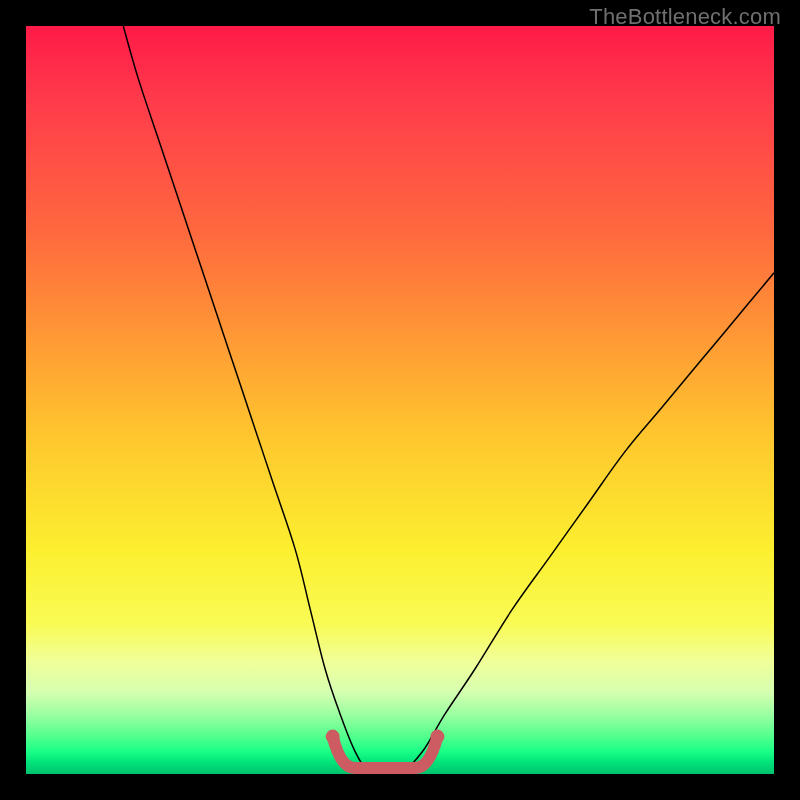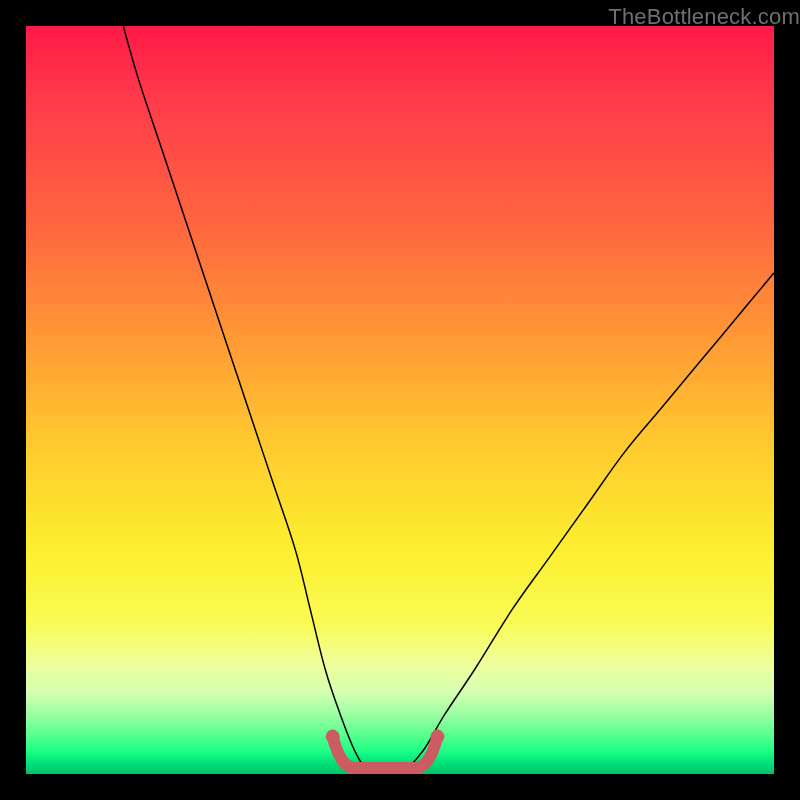--- a/index.html
+++ b/index.html
@@ -40,21 +40,21 @@
       #9cffa2 92%,
       #52ff8d 95%,
       #1aff86 97%,
       #00e27a 98.5%,
       #00c26c 100%
     );
   }
   .watermark {
     position: absolute;
     top: 4px;
-    right: 0;
+    right: 19px;
     color: #6f6f6f;
     font-size: 22px;
     font-weight: 500;
     letter-spacing: 0.2px;
     z-index: 10;
   }
   svg.overlay {
     position: absolute;
     inset: 0;
     width: 100%;

